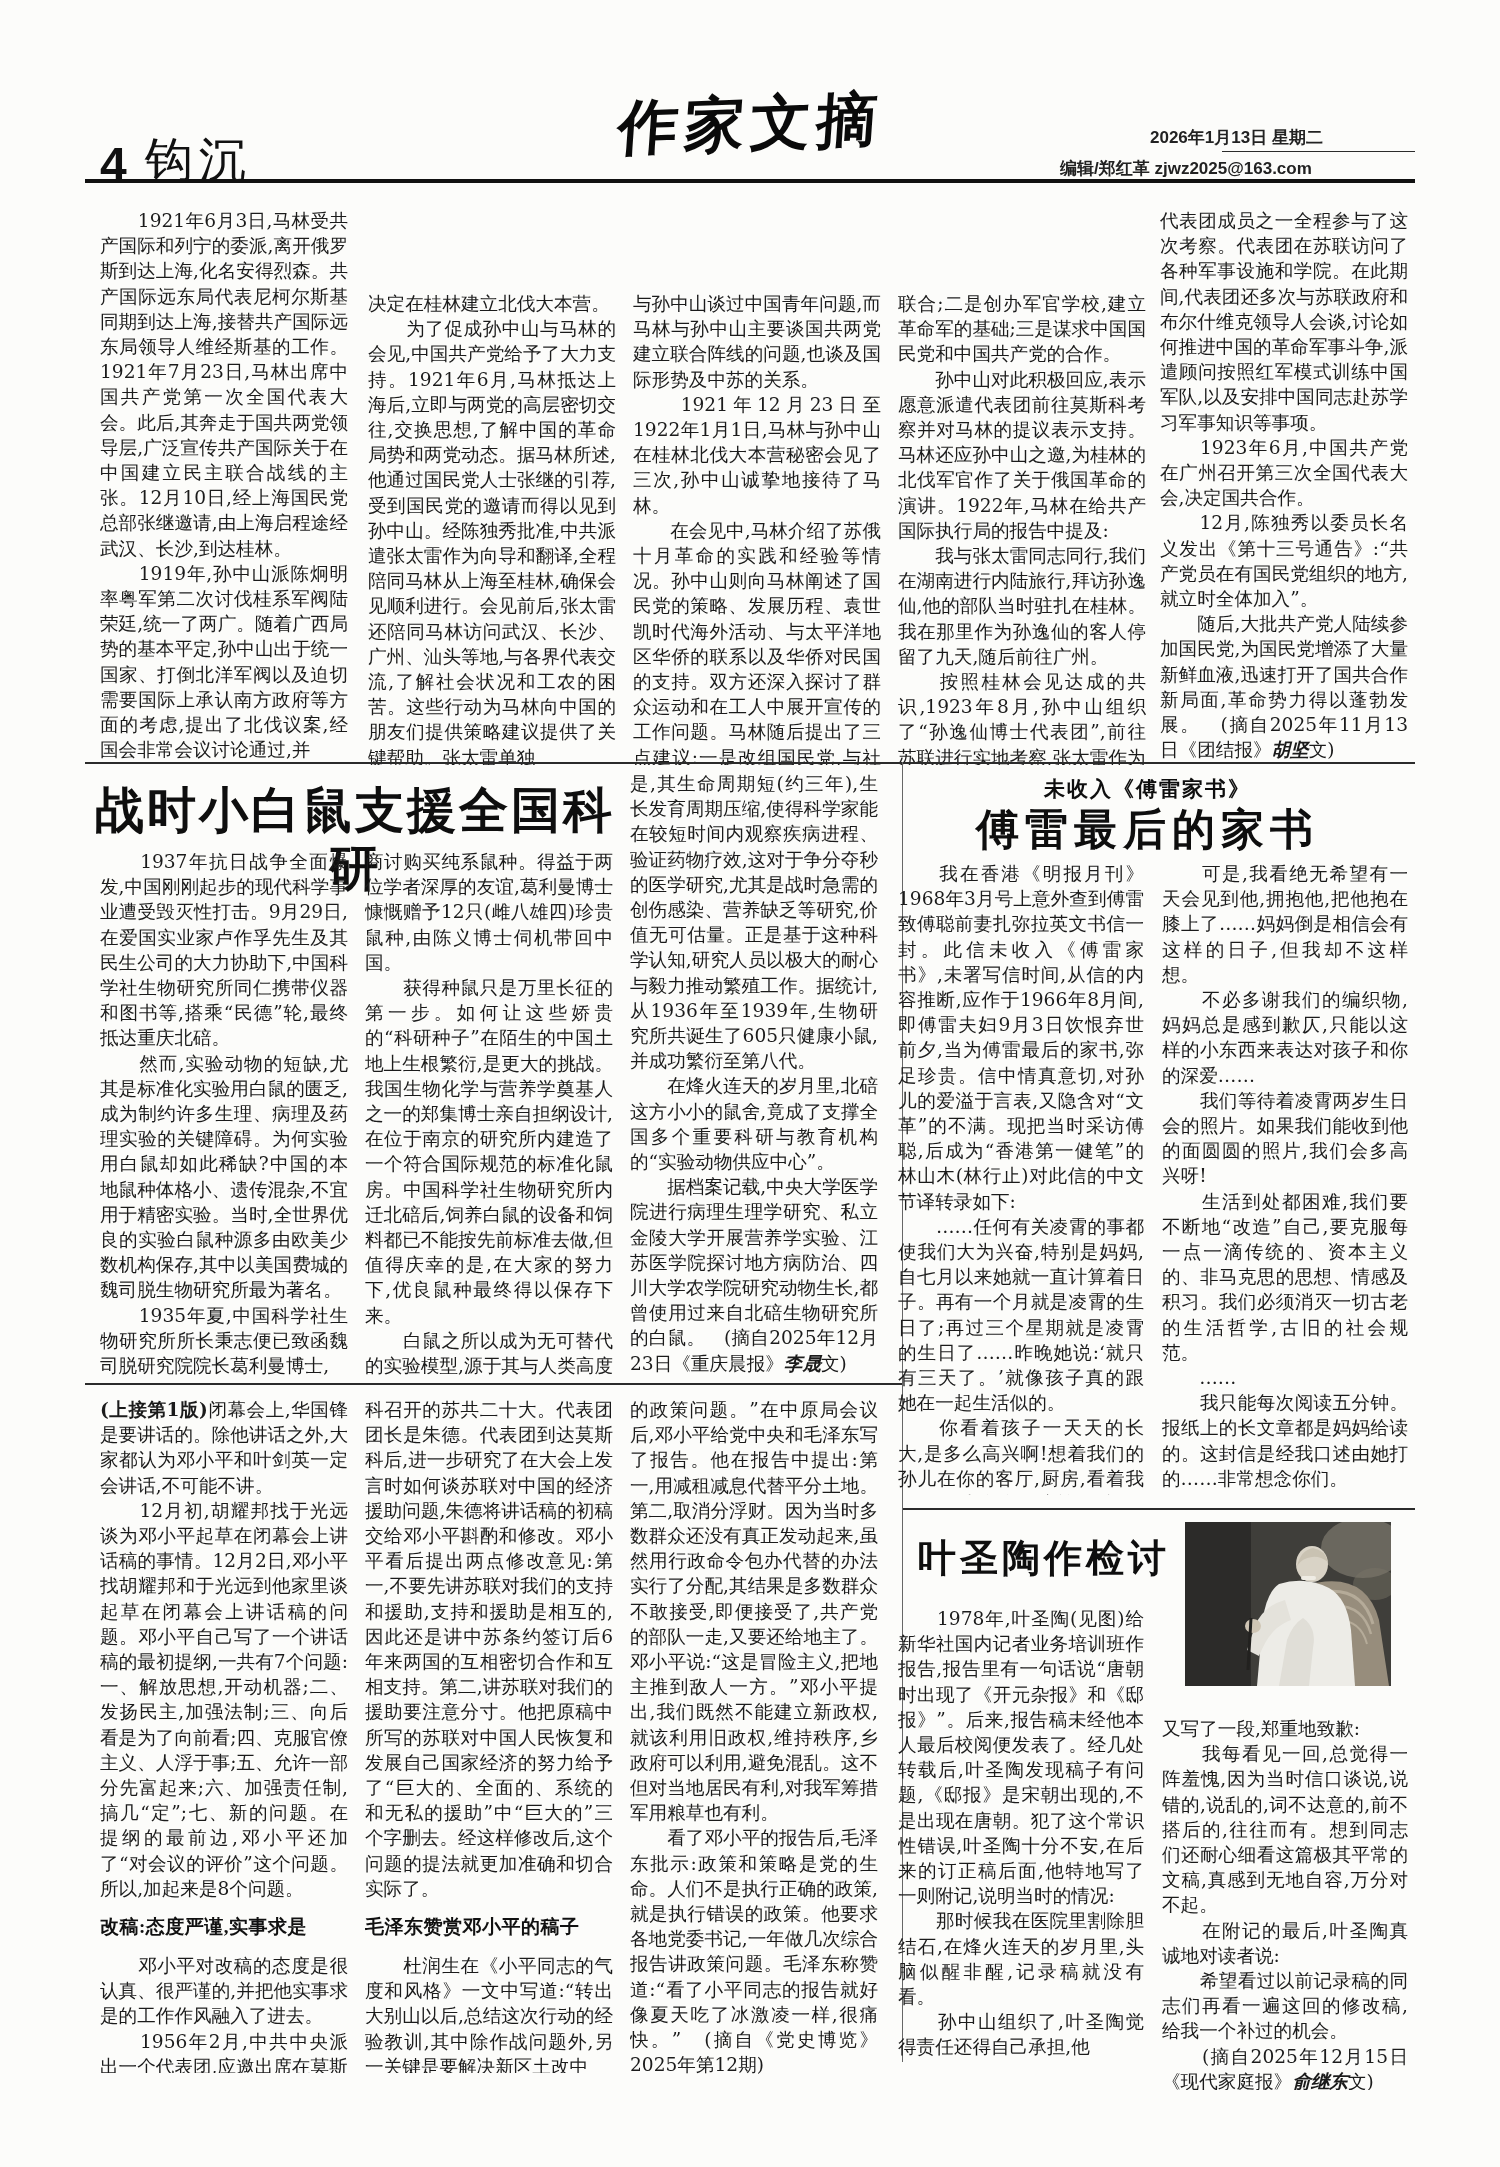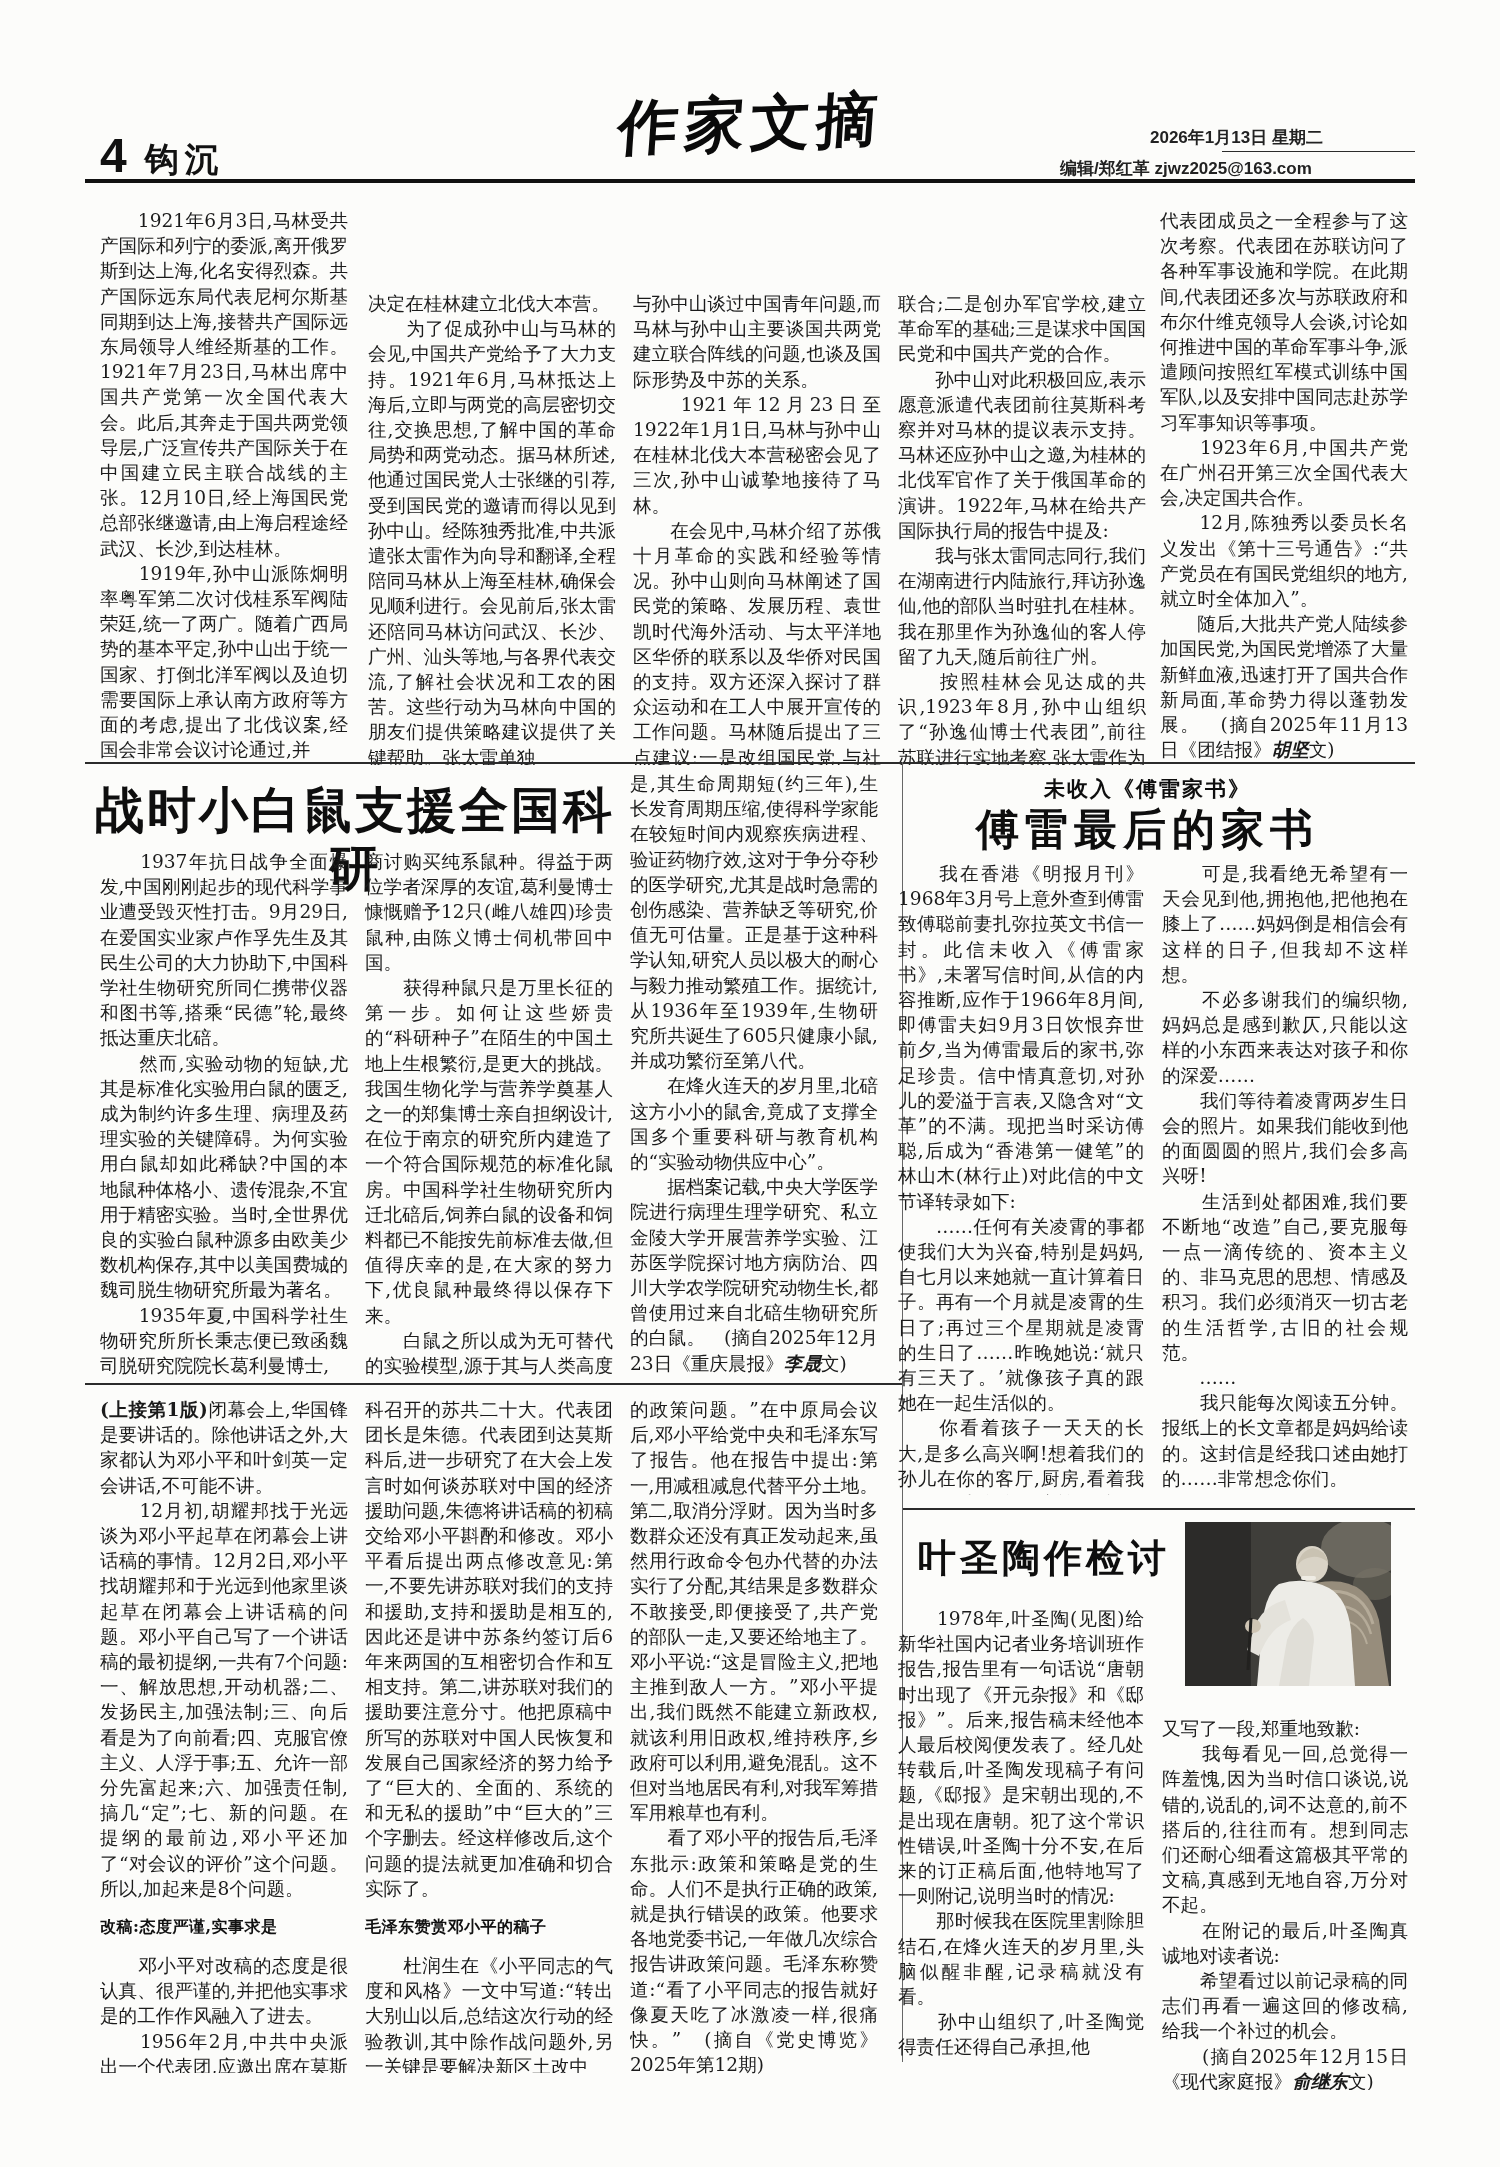--- a/index.html
+++ b/index.html
@@ -6,35 +6,35 @@
   .page{position:relative;width:1500px;height:2167px;background:#fcfcfa;margin:0 auto;overflow:hidden;}
   .abs{position:absolute;}
   .hei{font-family:"Liberation Sans","DejaVu Sans",sans-serif;}
   
   .tcol{position:absolute;text-align:justify;white-space:pre-wrap;overflow:hidden;color:#1b1b1b;
         font-family:"DejaVu Serif","Liberation Serif",serif;font-size:18.6px;line-height:25.2px;}
   .s-reg{}
   .s-kai{}
   .s-kaib{font-style:italic;font-weight:700;}
   .s-bold{font-weight:700;margin-top:27px;}
-  .b-subhead{white-space:normal;font-weight:700;font-size:16px;line-height:26px;margin:13px 0;
-             letter-spacing:.5px;text-align:left;color:#111;}
+  .b-subhead{white-space:normal;font-weight:700;font-size:19px;line-height:26px;margin:13px 0;
+             letter-spacing:.5px;text-align:left;color:#111;font-family:Liberation Serif, serif;}
   .b-sign{text-align:right;font-style:italic;padding-right:30px;}
   
   .h-main{position:absolute;font-weight:900;color:#0e0e0e;text-align:center;
           font-family:"DejaVu Serif","Liberation Serif",serif;}
   
   .hr{position:absolute;background:#2b2b2b;height:1.5px;}
   .hr-thick{position:absolute;background:#111;height:4px;}
   .vr{position:absolute;background:#666;width:1px;}
   .masthead{position:absolute;left:555px;top:84px;width:390px;height:96px;text-align:center;
             font-family:"DejaVu Serif",serif;font-weight:800;font-size:60px;letter-spacing:6px;
             color:#0a0a0a;transform:skewX(-6deg) rotate(-2deg);}
   .pgnum{font-size:48px;font-weight:900;color:#111;}
-  .pgsec{font-size:34px;font-weight:700;color:#111;letter-spacing:6px;text-align:center;}
+  .pgsec{font-size:48px;font-weight:400;color:#111;letter-spacing:6px;text-align:center;}
   .dateline{font-size:17px;font-weight:700;color:#222;text-align:left;}
   .photo{position:absolute;overflow:hidden;}
   .photo svg{display:block;width:100%;height:100%;}
 </style>
 </head>
 <body>
 
 <div class="page">
 
   <div class="abs" style="left:100px;top:128px;display:flex;align-items:flex-end;gap:18px;">

